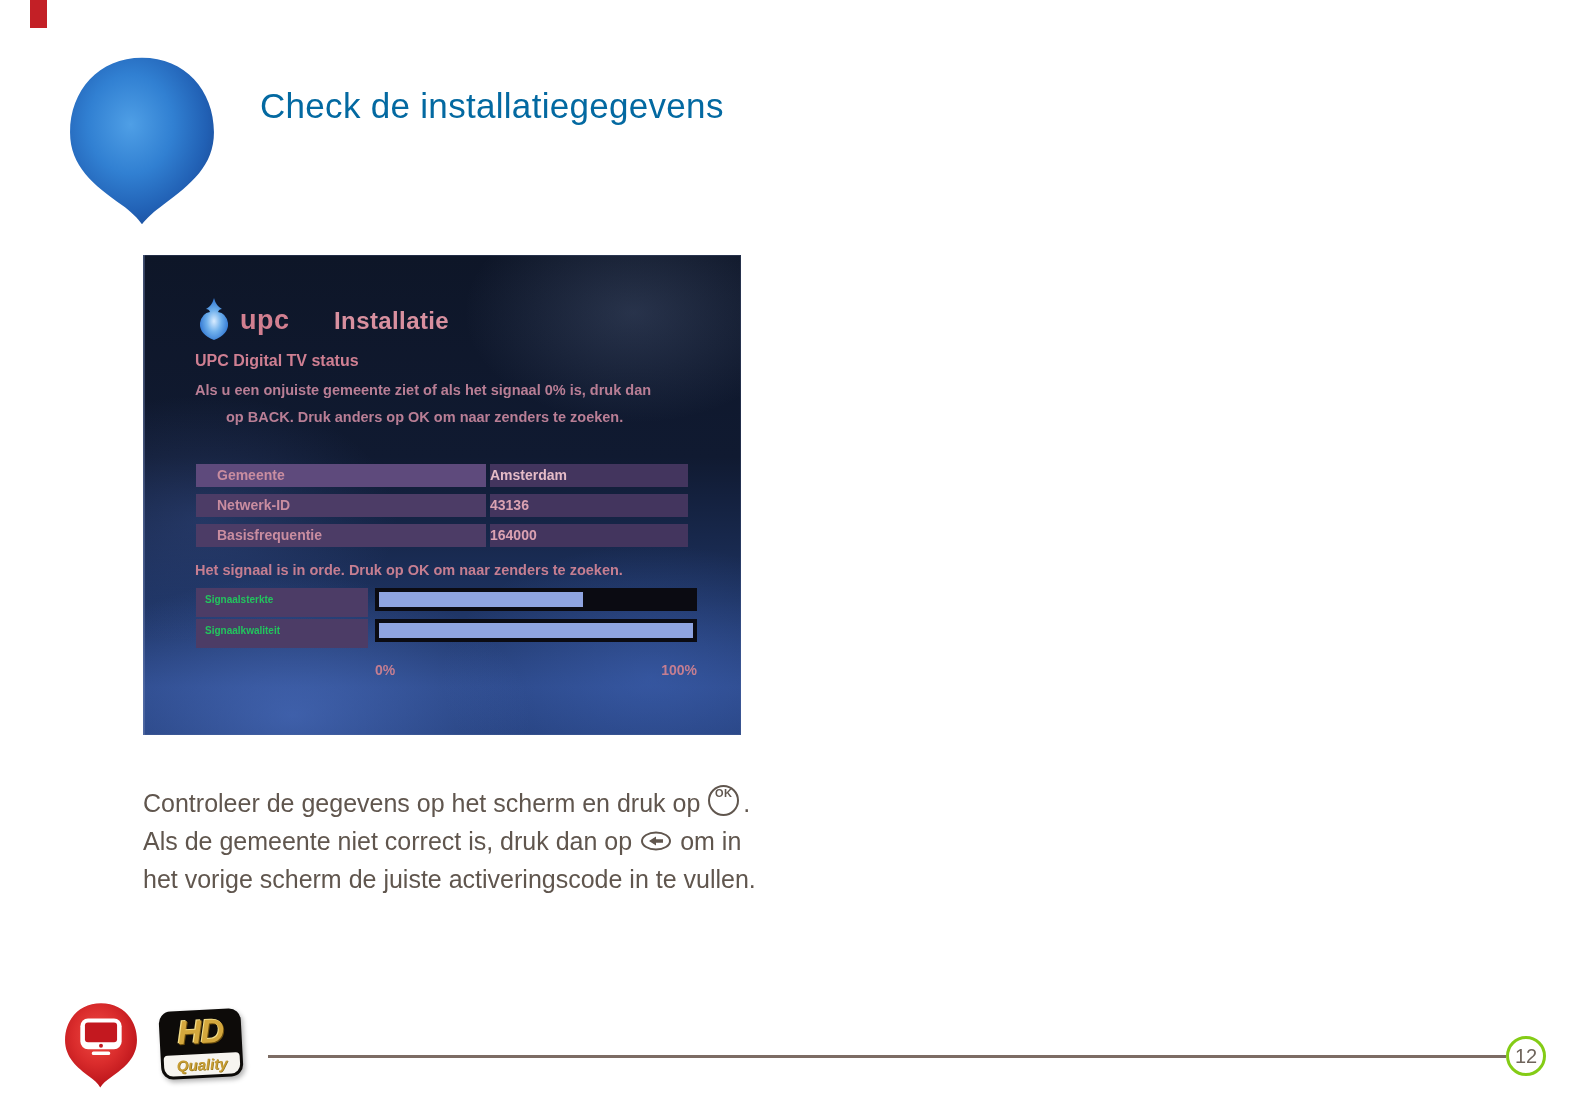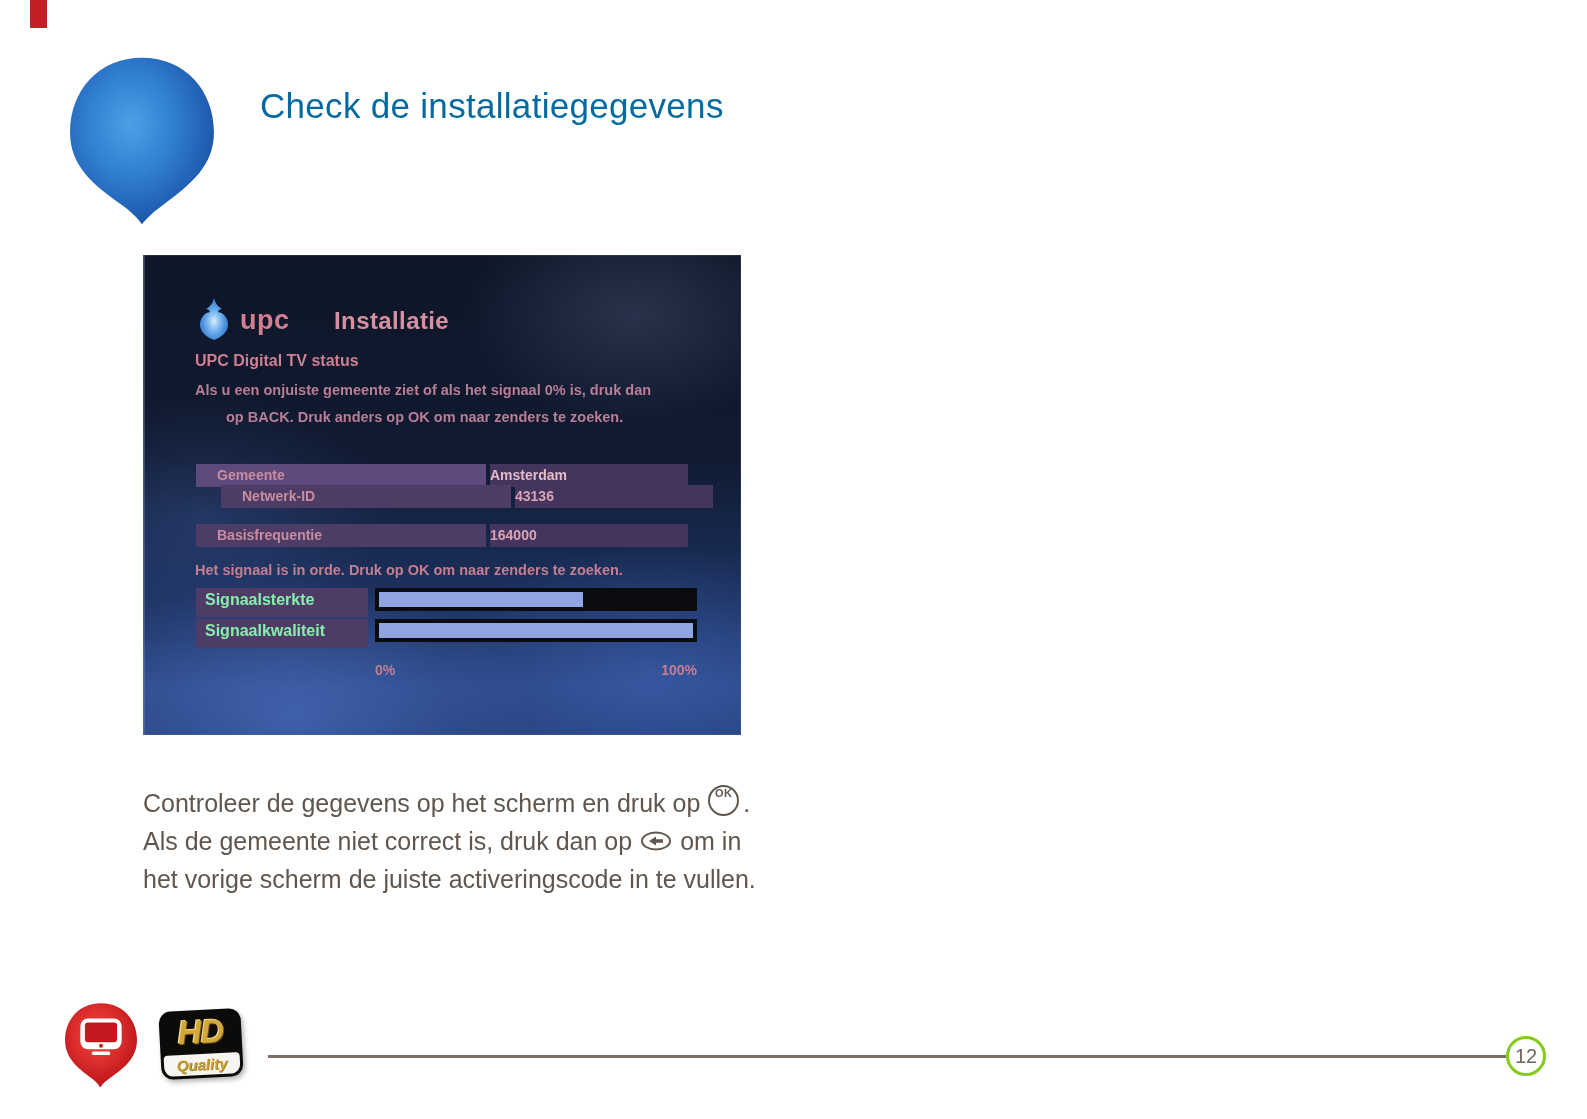--- a/index.html
+++ b/index.html
@@ -42,29 +42,29 @@
   .info-row .lbl{
     left:0;top:0;width:290px;height:23px;background:#4c3c66;
     font-size:14px;font-weight:bold;color:#c98da0;line-height:23px;padding-left:21px;box-sizing:border-box;
   }
   .info-row.hl .lbl{background:#5e4a7c;}
   .info-row .val{
     left:294px;top:0;width:198px;height:23px;background:#43355e;
     font-size:14px;font-weight:bold;color:#dba2b2;line-height:23px;
   }
   .info-row.hl .val{color:#e6bcc8;}
-  #row0{top:209px;} #row1{top:230px;margin-left:25px;} #row2{top:269px;}
+  #row0{top:209px;} #row1{top:239px;} #row2{top:269px;}
 
   .tv-signal-msg{left:52px;top:307px;font-size:14.5px;font-weight:bold;color:#c57e91;}
 
   .bar-row{left:53px;width:501px;height:23px;}
   #bar0{top:333px;} #bar1{top:364px;}
   .bar-row .blbl{
     left:0;top:0;width:172px;height:29px;background:#4c3c66;
-    font-size:16px;font-weight:bold;color:#86efac;line-height:23px;padding-left:9px;box-sizing:border-box;
+    font-size:10px;font-weight:bold;color:#22c55e;line-height:23px;padding-left:9px;box-sizing:border-box;
   }
   .bar-track{
     left:179px;top:0;width:322px;height:23px;background:#0b0b12;box-sizing:border-box;padding:4px;
   }
   .bar-fill{position:relative;height:15px;background:#8fa4e0;width:0;}
   .scale-row{left:232px;top:407px;width:322px;height:18px;display:flex;justify-content:space-between;}
   .scale-row span{position:static;font-size:14px;font-weight:bold;color:#c57e91;}
 
   
   .body-text{position:absolute;left:143px;top:784px;color:#60564e;font-size:25px;}

